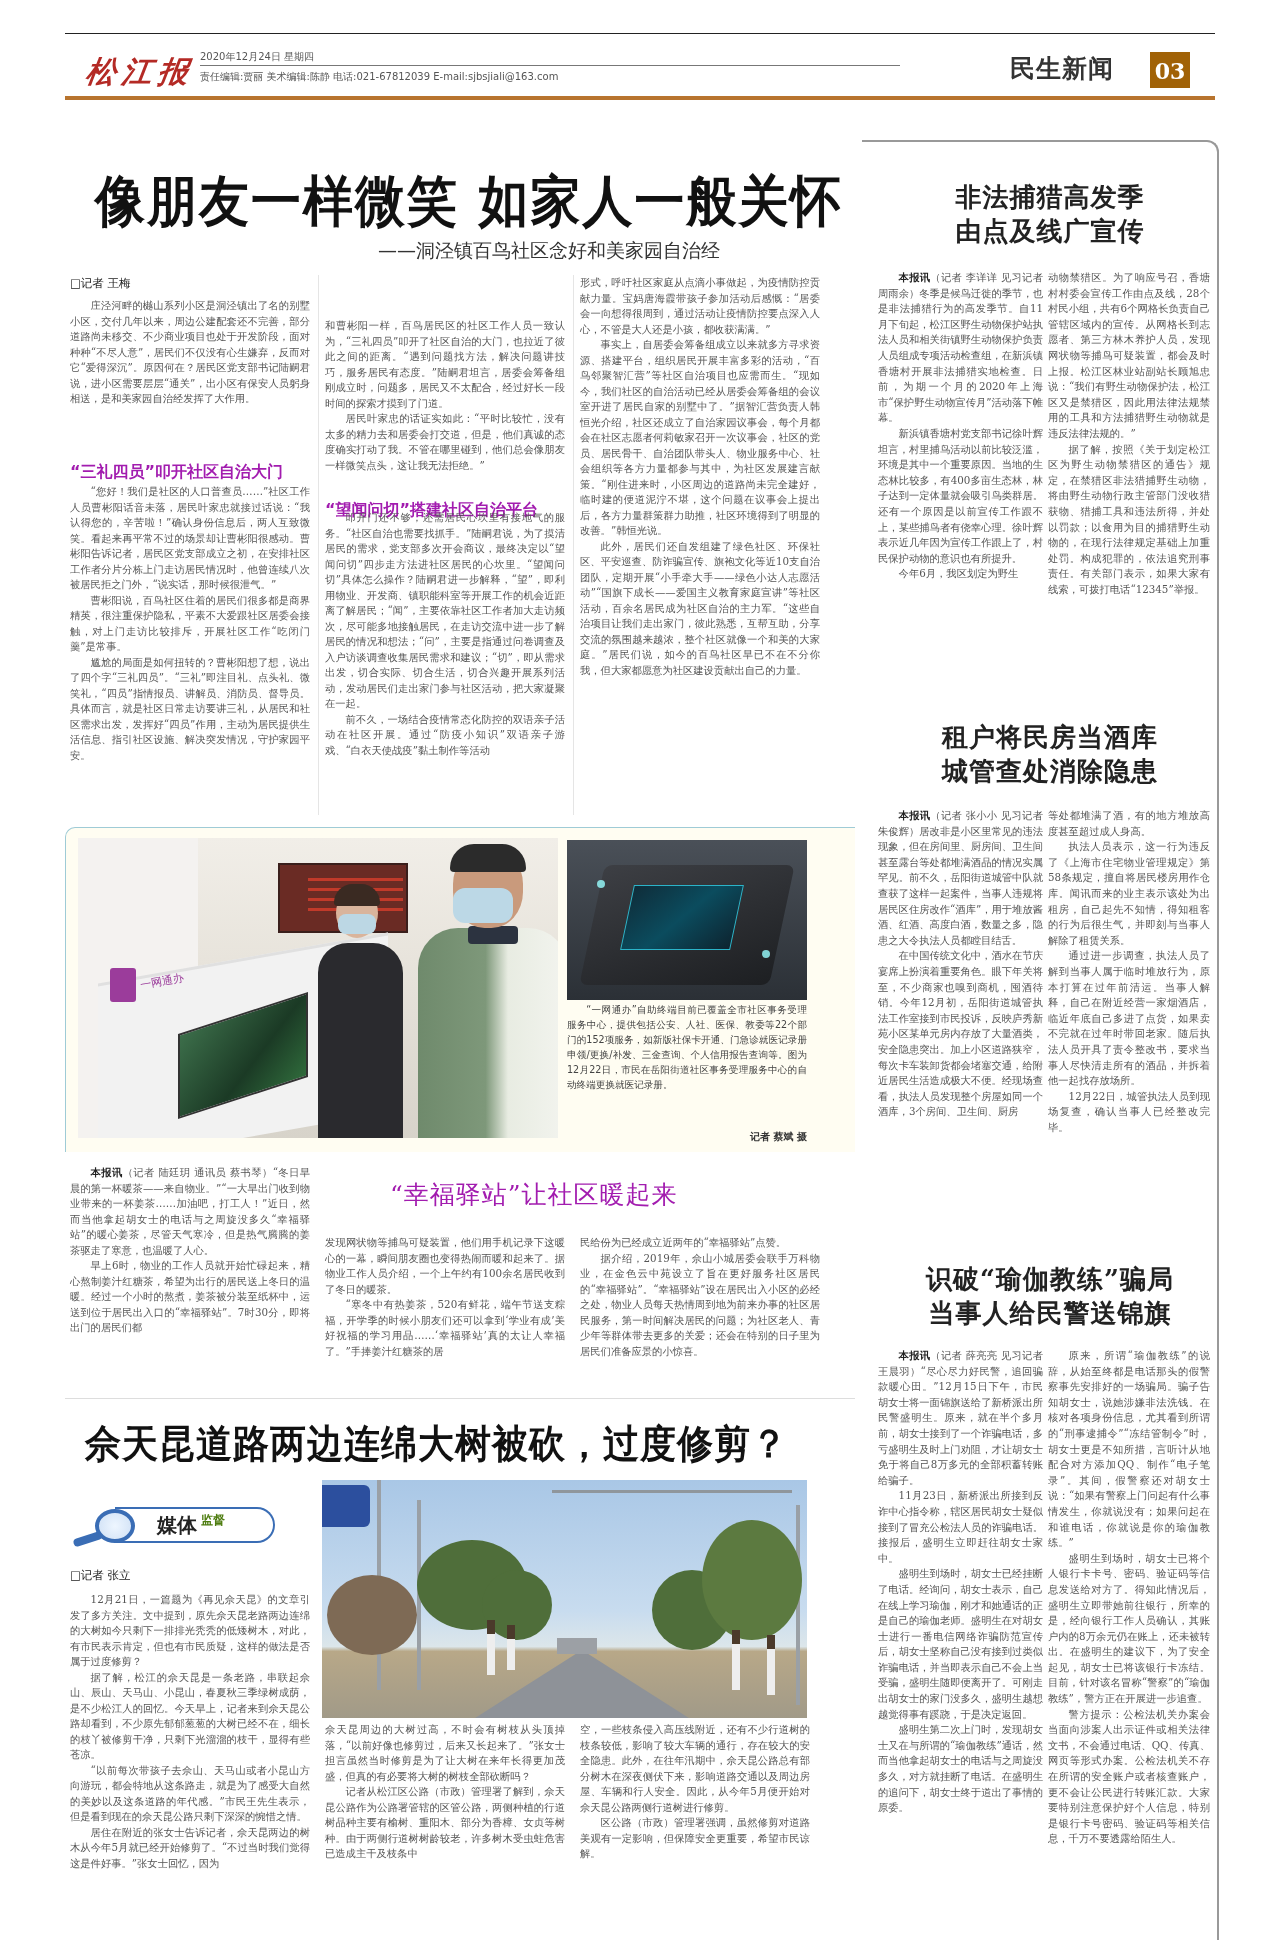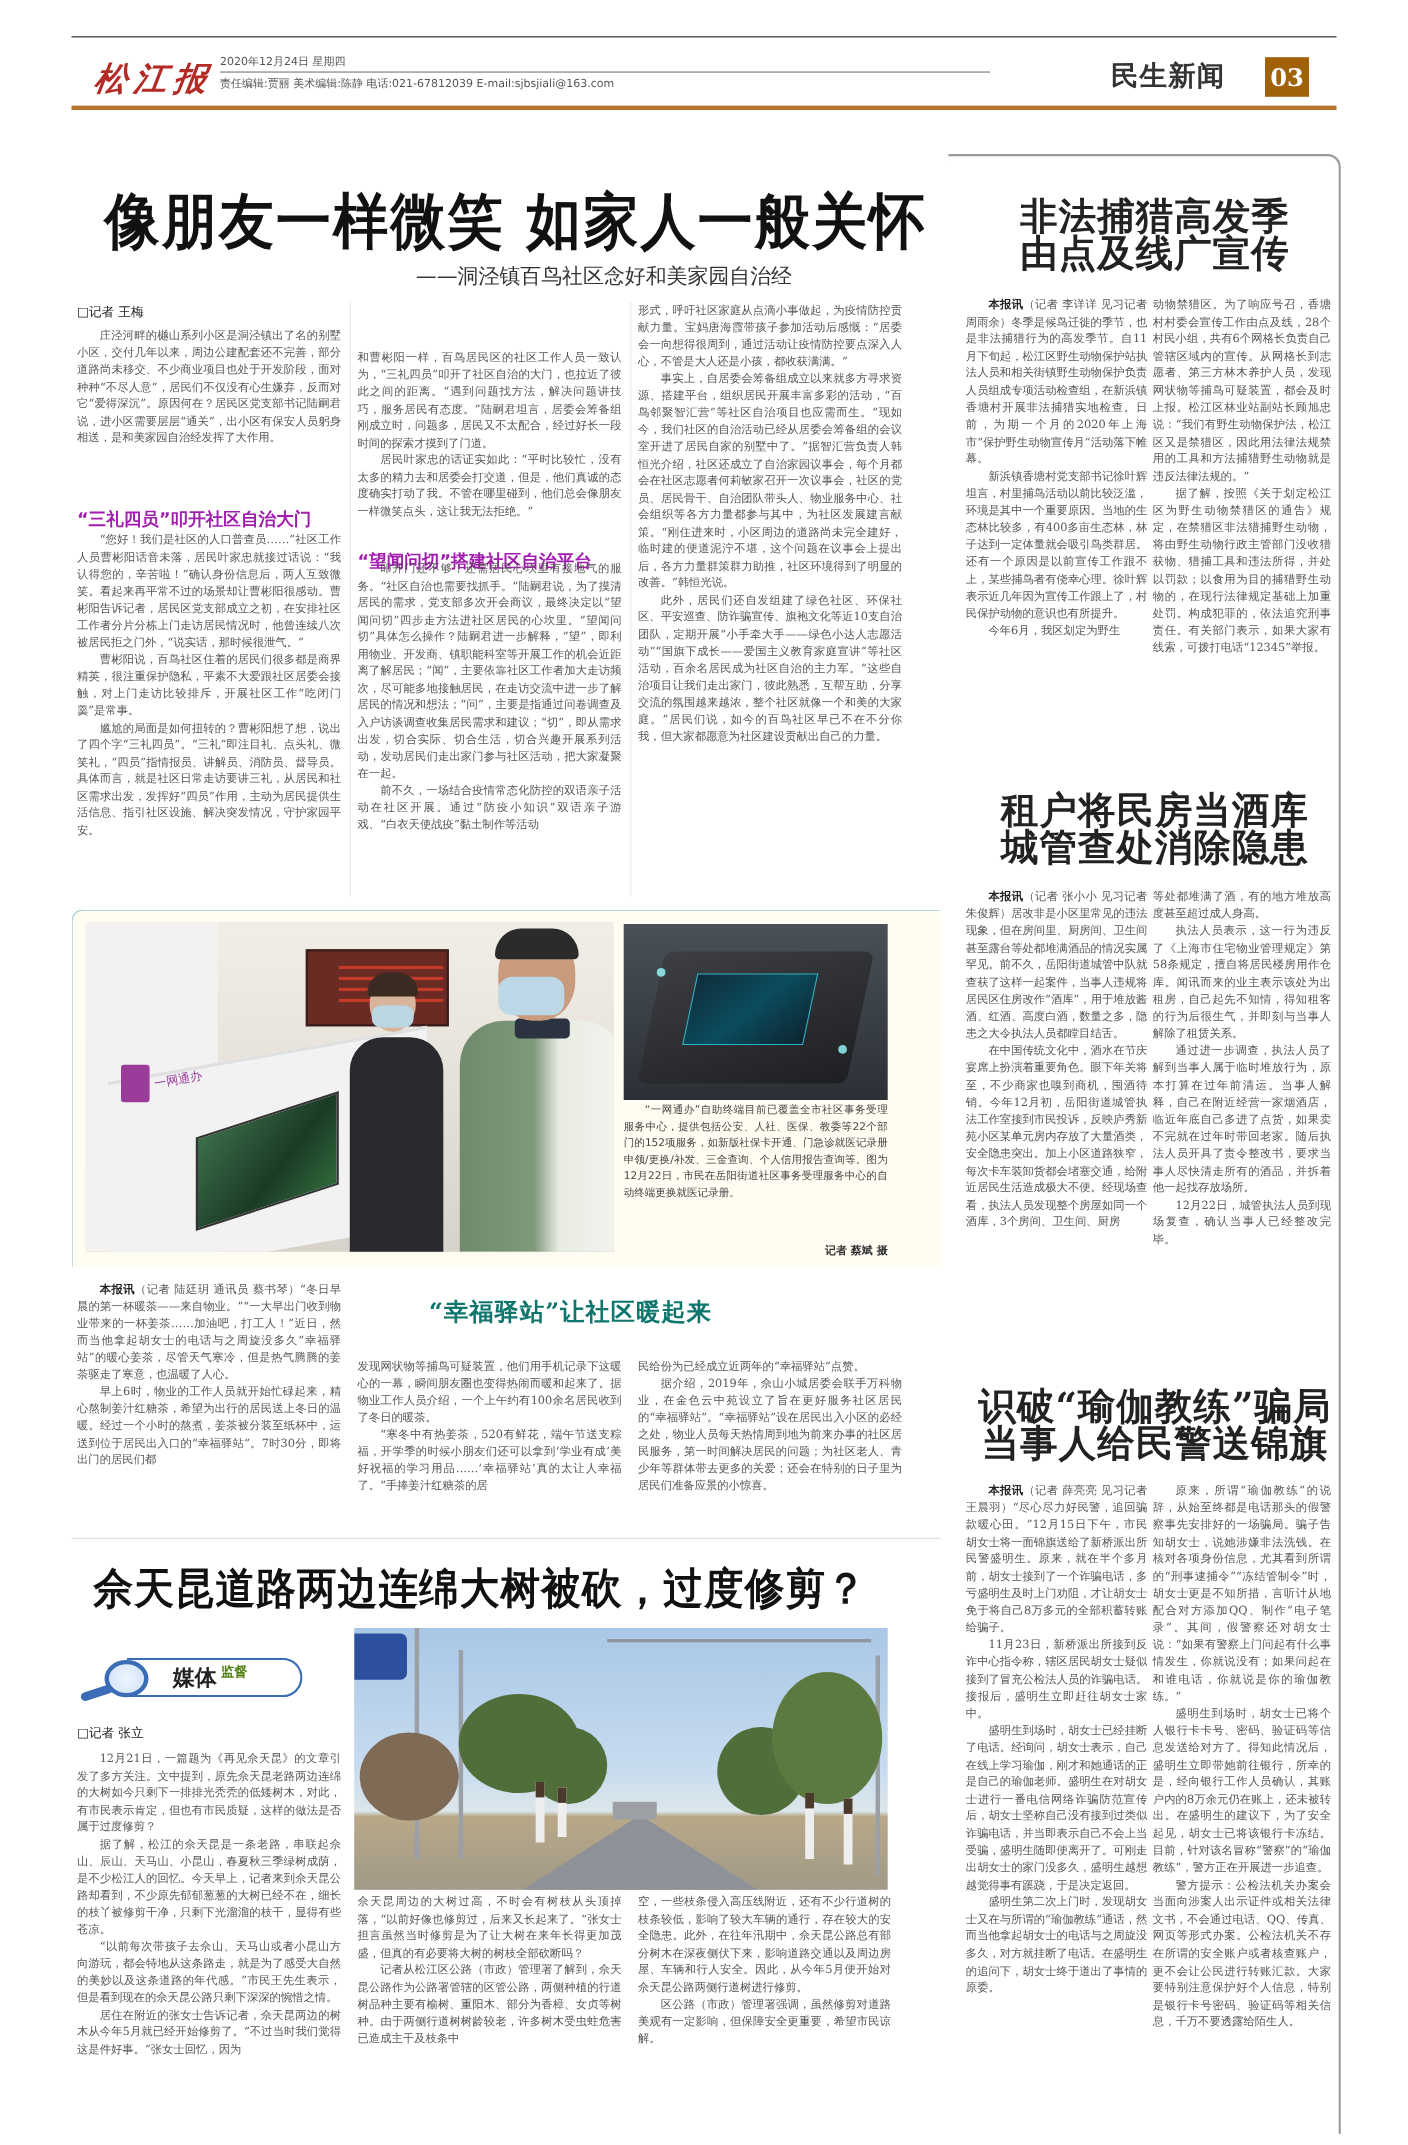--- a/index.html
+++ b/index.html
@@ -26,21 +26,21 @@
 
   
   .byline { position: absolute; font-family: "DejaVu Sans", sans-serif; font-size: 11.5px; color: #222; }
   .col { position: absolute; font-size: 10.3px; line-height: 15.5px; color: #555; text-align: justify; }
   .col p { text-indent: 2em; margin-bottom: 0; }
   .col p.noindent { text-indent: 0; }
   .col .lead { color: #222; font-weight: bold; }
   .subhead { position: absolute; font-family: "DejaVu Sans", sans-serif; font-size: 16px; font-weight: bold; color: #a21caf; }
 
   
-  .r-headline { position: absolute; left: 880px; width: 340px; text-align: center; font-family: "DejaVu Serif", serif; font-size: 34px; font-weight: bold; color: #222; line-height: 34px; letter-spacing: 1px; }
+  .r-headline { position: absolute; left: 880px; width: 340px; text-align: center; font-family: "DejaVu Serif", serif; font-size: 26px; font-weight: bold; color: #222; line-height: 34px; letter-spacing: 1px; }
   .rcol { position: absolute; font-size: 10.3px; line-height: 15.6px; color: #555; text-align: justify; }
   .rcol p { text-indent: 2em; }
   .rcol p.noindent { text-indent: 0; }
   .rcol .lead { color: #222; font-weight: bold; }
 
   
   .photo-main { position: absolute; left: 78px; top: 838px; width: 480px; height: 300px; overflow: hidden; background: linear-gradient(180deg,#f1eee8 0%,#e8e4dc 40%,#d7d3ca 100%); }
   .ph-wall { position: absolute; left: 0; top: 0; width: 120px; height: 300px; background: #f4f2f0; }
   .ph-board { position: absolute; left: 200px; top: 25px; width: 130px; height: 70px; background: #6a2b24; border: 2px solid #3a1f1c; }
   .ph-board-line { position: absolute; left: 230px; top: 40px; width: 95px; height: 3px; background: #c13a2a; box-shadow: 0 10px 0 #c13a2a, 0 20px 0 #c13a2a, 0 30px 0 #c13a2a; }
@@ -62,21 +62,21 @@
 
   .photo-side { position: absolute; left: 567px; top: 840px; width: 240px; height: 160px; overflow: hidden; background: linear-gradient(180deg,#4a5058,#2b3036); }
   .ps-panel { position: absolute; left: 25px; top: 25px; width: 190px; height: 120px; background: linear-gradient(160deg,#3d3f44,#1d1f22); border-radius: 8px; transform: skewX(-12deg); }
   .ps-screen { position: absolute; left: 60px; top: 45px; width: 110px; height: 65px; background: linear-gradient(135deg,#0f2d3a,#0b4c5e 50%,#0d2430); border: 1px solid #2bb4c9; transform: skewX(-12deg); }
   .ps-dot { position: absolute; width: 8px; height: 8px; border-radius: 50%; background: #9ff; opacity: .8; }
 
   .caption { position: absolute; left: 567px; top: 1002px; width: 240px; font-family: "DejaVu Sans", sans-serif; font-size: 9.6px; line-height: 15px; color: #444; text-indent: 2em; text-align: justify; }
   .caption-credit { position: absolute; left: 700px; top: 1130px; width: 107px; text-align: right; font-family: "DejaVu Sans", sans-serif; font-size: 10px; color: #333; font-weight: bold; }
 
   
-  .hb-headline { position: absolute; left: 390px; top: 1178px; font-family: "DejaVu Serif", serif; font-size: 22px; font-weight: bold; color: #0f766e; letter-spacing: 1px; }
+  .hb-headline { position: absolute; left: 390px; top: 1178px; font-family: "DejaVu Serif", serif; font-size: 25px; font-weight: normal; color: #a21caf; letter-spacing: 1px; }
 
   
   .rule-mid { position: absolute; left: 65px; top: 1398px; width: 790px; height: 1px; background: #ddd; }
   .tree-headline { position: absolute; left: 85px; top: 1418px; font-family: "DejaVu Sans", sans-serif; font-size: 36px; font-weight: bold; color: #111; letter-spacing: 1px; transform: scaleY(1.08); transform-origin: top left; }
   .media-badge { position: absolute; left: 75px; top: 1495px; width: 210px; height: 55px; }
   .mb-pill { position: absolute; left: 40px; top: 12px; width: 160px; height: 36px; border: 2px solid #3a6db5; border-left: none; border-radius: 0 20px 20px 0; }
   .mb-glass { position: absolute; left: 20px; top: 14px; width: 40px; height: 34px; border: 4px solid #3a6db5; border-radius: 50%; background: radial-gradient(circle,#eef6ff,#cfe0f5); }
   .mb-handle { position: absolute; left: -2px; top: 40px; width: 30px; height: 8px; background: #3a6db5; border-radius: 4px; transform: rotate(-18deg); }
   .mb-text1 { position: absolute; left: 82px; top: 17px; font-family: "DejaVu Sans", sans-serif; font-size: 20px; font-weight: bold; color: #222; }
   .mb-text2 { position: absolute; left: 126px; top: 17px; font-family: "DejaVu Sans", sans-serif; font-size: 12px; font-weight: bold; color: #4d7c0f; }

